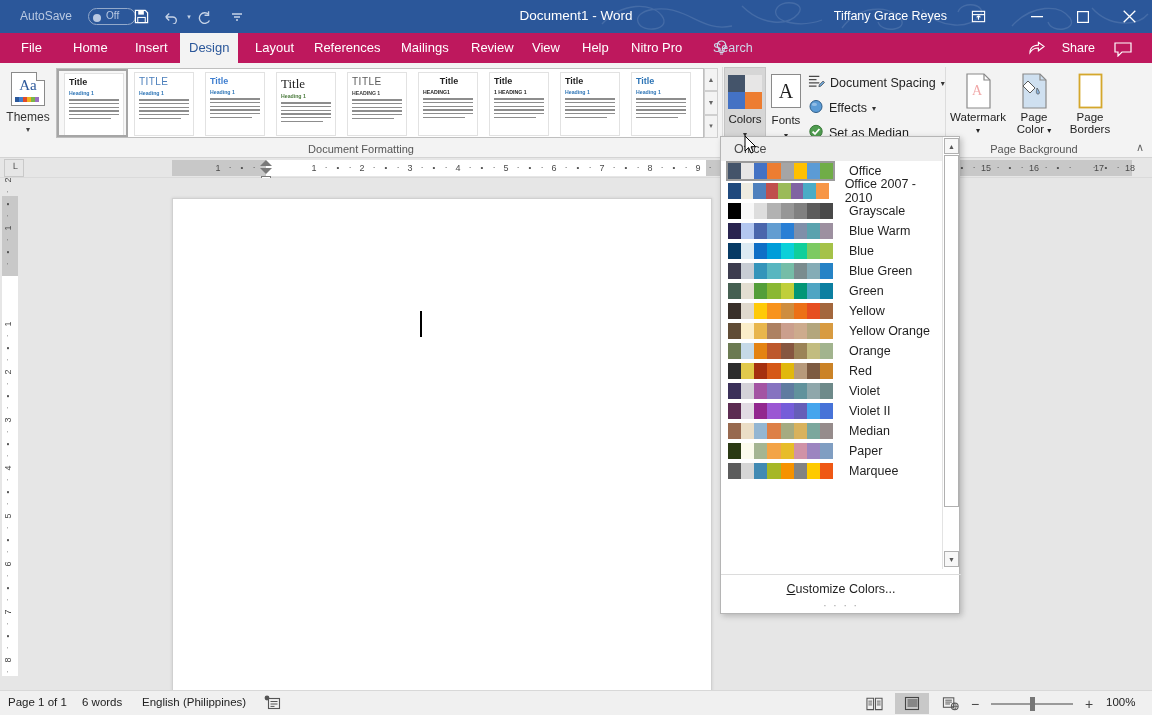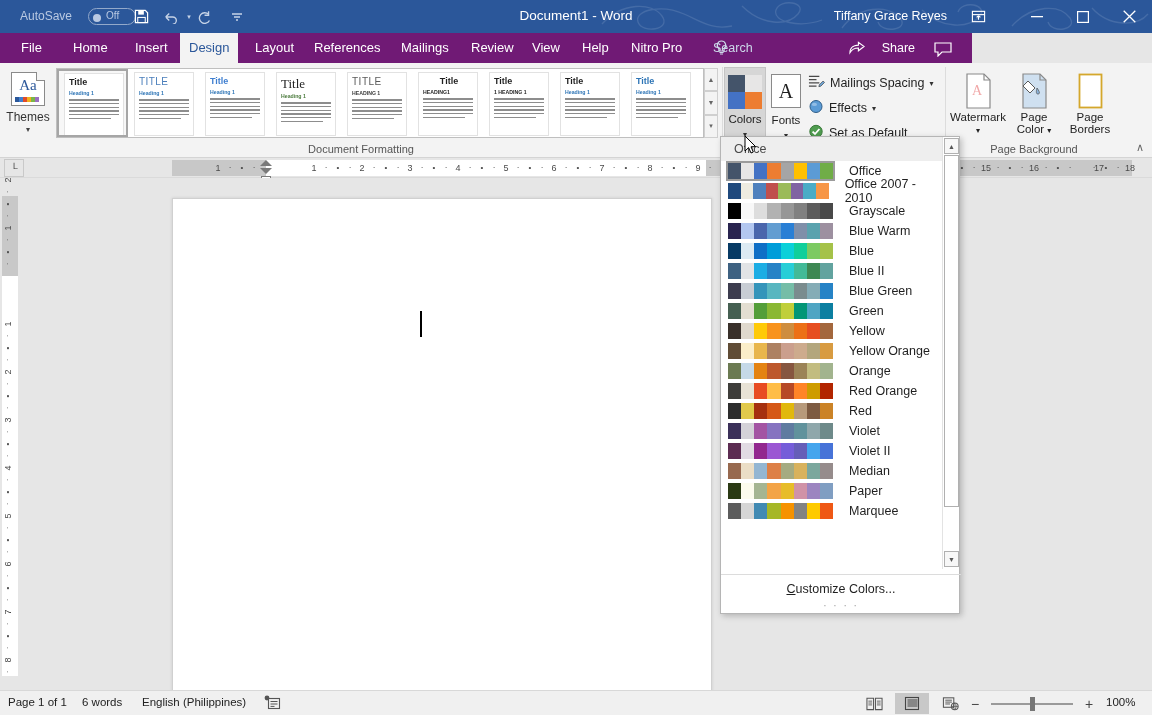--- a/index.html
+++ b/index.html
@@ -48,22 +48,22 @@
   }
   .win-btn {
     position: absolute; top: 0; width: 46px; height: 33px;
     display: flex; align-items: center; justify-content: center;
     color: #ffffff; font-size: 15px; cursor: default;
   }
   .win-btn.ribbon-opts { width: 30px; }
 
   
   .tabstrip {
-    position: absolute; top: 33px; left: 0; width: 972px; height: 30px;
-    background: #701a75;
+    position: absolute; top: 33px; left: 0; width: 1152px; height: 30px;
+    background: #be185d;
   }
   .tab {
     position: absolute; top: 0; height: 30px; line-height: 30px;
     font-size: 13px; color: #ffffff; text-align: center; cursor: default;
     padding: 0 9px;
   }
   .tab.active {
     background: #f3f3f3; color: #2b579a;
   }
   .searchbox {
@@ -591,21 +591,21 @@
       <div class="car">▾</div>
     </div>
 
     <div class="cmd" style="left:808px; top:9px;">
       <span>
         <svg width="17" height="15" viewBox="0 0 18 15">
             <path d="M1 2 h11 M1 5.5 h8 M1 9 h11 M1 12.5 h8" stroke="#4a4a4a" stroke-width="1.3"></path>
             <path d="M12 11 l4-4 1.5 1.5 -4 4 -2 .5z" fill="#6fa8dc" stroke="#4a4a4a" stroke-width=".8"></path>
           </svg>
       </span>
-      <span class="txt">Mailings Spacing</span>
+      <span class="txt">Document Spacing</span>
       <span class="car">▾</span>
     </div>
 
     <div class="cmd" style="left:808px; top:34px;">
       <span>
         <svg width="16" height="15" viewBox="0 0 16 15">
             <circle cx="8" cy="7.5" r="6" fill="#5b9bd5" stroke="#2e5d88" stroke-width="1"></circle>
             <ellipse cx="6.4" cy="5.4" rx="2.6" ry="1.7" fill="#9cc3e8" opacity=".85"></ellipse>
           </svg>
       </span>
@@ -613,21 +613,21 @@
       <span class="car">▾</span>
     </div>
 
     <div class="cmd" style="left:808px; top:59px;">
       <span>
         <svg width="16" height="15" viewBox="0 0 16 15">
             <circle cx="8" cy="7.5" r="6.2" fill="#4f9c4f" stroke="#3b7a3b" stroke-width="1"></circle>
             <path d="M4.6 7.6 L7 10 L11.4 5" fill="none" stroke="#ffffff" stroke-width="1.8"></path>
           </svg>
       </span>
-      <span class="txt">Set as Default</span>
+      <span class="txt">Set as Median</span>
     </div>
 
     <div class="grp-divider" style="left:945px;"></div>
 
     <div class="pbg-btn" style="left:950px;">
       <div class="pbg-icon">
         <svg width="32" height="36" viewBox="0 0 32 36">
             <path d="M5 1 h17 l6 6 v28 H5z" fill="#ffffff" stroke="#8a8a8a" stroke-width="1.2"></path>
             <path d="M22 1 v6 h6" fill="none" stroke="#8a8a8a" stroke-width="1.2"></path>
             <text x="10" y="22" font-family="Liberation Serif, serif" font-size="14" fill="#f1a8a8">A</text>
@@ -864,33 +864,20 @@
             <i style="background: rgb(0, 157, 217);"></i>
             <i style="background: rgb(11, 208, 217);"></i>
             <i style="background: rgb(16, 207, 155);"></i>
             <i style="background: rgb(124, 202, 98);"></i>
             <i style="background: rgb(165, 194, 73);"></i>
           </div>
           <span class="nm">Blue</span>
         </div>
         <div class="dd-row">
           <div class="sw-wrap">
-            <i style="background: rgb(62, 97, 129);"></i>
-            <i style="background: rgb(226, 228, 230);"></i>
-            <i style="background: rgb(28, 173, 228);"></i>
-            <i style="background: rgb(38, 131, 198);"></i>
-            <i style="background: rgb(39, 206, 215);"></i>
-            <i style="background: rgb(66, 186, 151);"></i>
-            <i style="background: rgb(62, 136, 83);"></i>
-            <i style="background: rgb(98, 163, 159);"></i>
-          </div>
-          <span class="nm">Blue II</span>
-        </div>
-        <div class="dd-row">
-          <div class="sw-wrap">
             <i style="background: rgb(60, 60, 78);"></i>
             <i style="background: rgb(200, 205, 212);"></i>
             <i style="background: rgb(52, 148, 186);"></i>
             <i style="background: rgb(88, 182, 192);"></i>
             <i style="background: rgb(117, 189, 167);"></i>
             <i style="background: rgb(122, 140, 142);"></i>
             <i style="background: rgb(132, 172, 182);"></i>
             <i style="background: rgb(38, 131, 198);"></i>
           </div>
           <span class="nm">Blue Green</span>
@@ -939,33 +926,20 @@
             <i style="background: rgb(107, 122, 82);"></i>
             <i style="background: rgb(197, 217, 232);"></i>
             <i style="background: rgb(228, 131, 18);"></i>
             <i style="background: rgb(189, 88, 44);"></i>
             <i style="background: rgb(134, 86, 64);"></i>
             <i style="background: rgb(155, 131, 87);"></i>
             <i style="background: rgb(194, 188, 128);"></i>
             <i style="background: rgb(162, 180, 142);"></i>
           </div>
           <span class="nm">Orange</span>
-        </div>
-        <div class="dd-row">
-          <div class="sw-wrap">
-            <i style="background: rgb(62, 61, 58);"></i>
-            <i style="background: rgb(232, 226, 213);"></i>
-            <i style="background: rgb(232, 76, 34);"></i>
-            <i style="background: rgb(255, 189, 71);"></i>
-            <i style="background: rgb(182, 73, 38);"></i>
-            <i style="background: rgb(255, 132, 39);"></i>
-            <i style="background: rgb(206, 156, 0);"></i>
-            <i style="background: rgb(178, 37, 0);"></i>
-          </div>
-          <span class="nm">Red Orange</span>
         </div>
         <div class="dd-row">
           <div class="sw-wrap">
             <i style="background: rgb(45, 45, 45);"></i>
             <i style="background: rgb(225, 201, 75);"></i>
             <i style="background: rgb(165, 48, 15);"></i>
             <i style="background: rgb(213, 88, 22);"></i>
             <i style="background: rgb(225, 184, 13);"></i>
             <i style="background: rgb(183, 154, 123);"></i>
             <i style="background: rgb(125, 91, 65);"></i>

